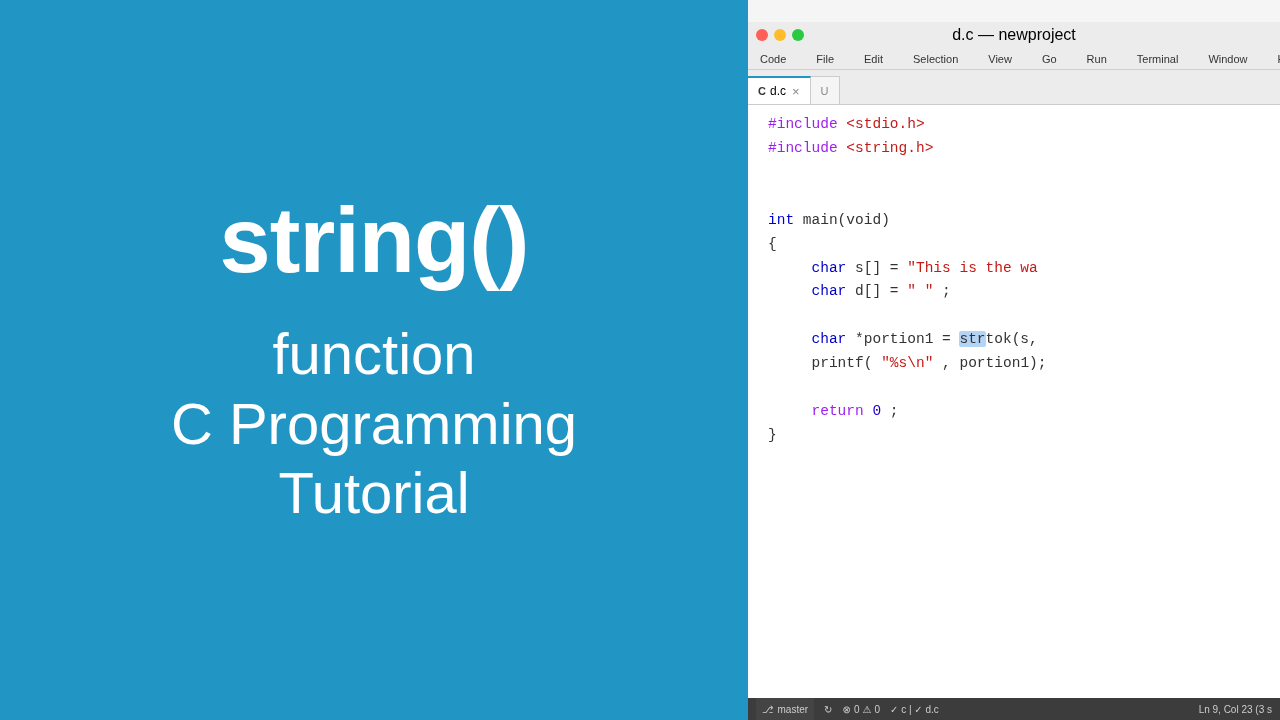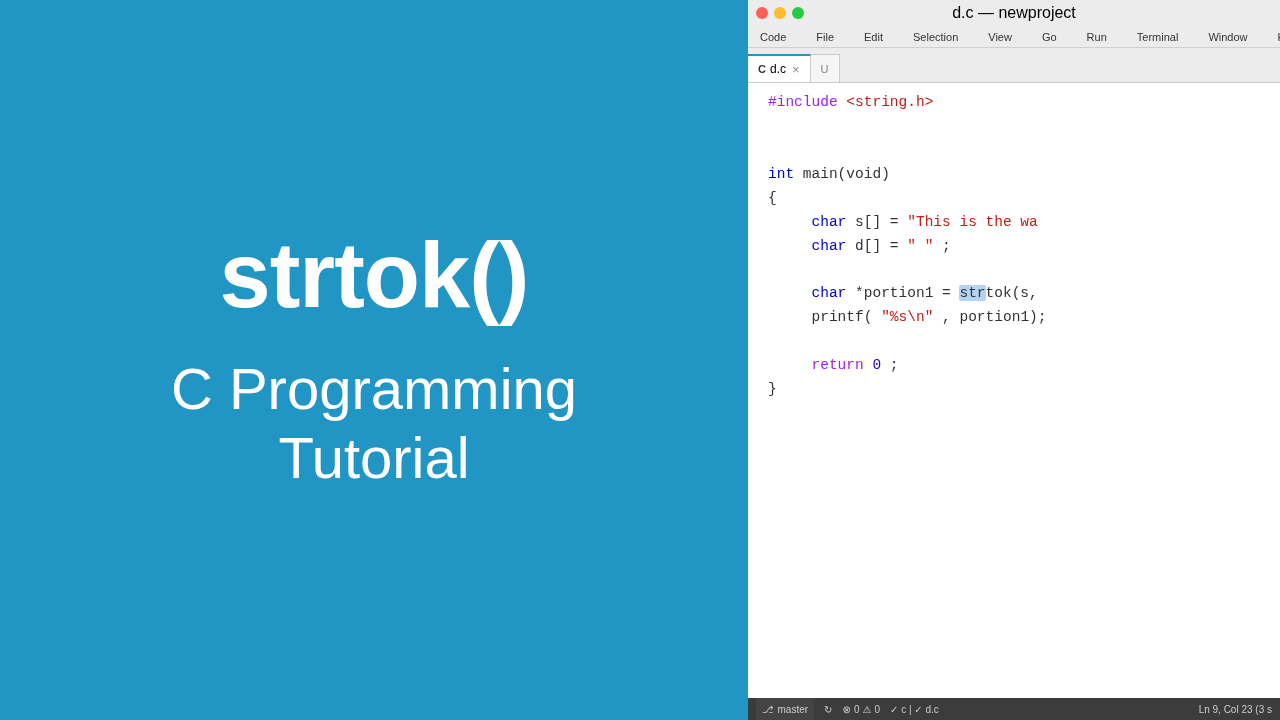--- a/index.html
+++ b/index.html
@@ -49,20 +49,21 @@
     }
 
     
     #title-bar {
       height: 26px;
       background: #ececec;
       display: flex;
       align-items: center;
       justify-content: center;
       position: relative;
+      margin-top: 22px;
     }
     #window-controls {
       position: absolute;
       left: 8px;
       display: flex;
       gap: 6px;
       align-items: center;
     }
     .window-btn {
       width: 12px;
@@ -189,22 +190,23 @@
     }
     .status-right {
       margin-left: auto;
       text-align: right;
     }
   </style>
 </head>
 <body>
 
 <div id="left-panel">
-  <div class="title">strtok()</div>
+  <div class="title">string()</div>
   <div class="subtitle">
+    <div>function</div>
     <div>C Programming</div>
     <div>Tutorial</div>
   </div>
 </div>
 
 <div id="right-panel">
 
   <div id="title-bar">
     <div id="window-controls">
       <div class="window-btn btn-close"></div>
@@ -233,20 +235,27 @@
       <span>d.c</span>
       <span class="tab-close">×</span>
     </div>
     <div class="tab">
       <span class="tab-dirty">U</span>
     </div>
   </div>
 
   <div id="editor">
 
+    <div class="code-line">
+      <span class="code">
+        <span class="include-kw">#include</span>
+        <span class="plain"> </span>
+        <span class="include-path">&lt;stdio.h&gt;</span>
+      </span>
+    </div>
 
     <div class="code-line">
       <span class="code">
         <span class="include-kw">#include</span>
         <span class="plain"> </span>
         <span class="include-path">&lt;string.h&gt;</span>
       </span>
     </div>
 
     <div class="code-line">

